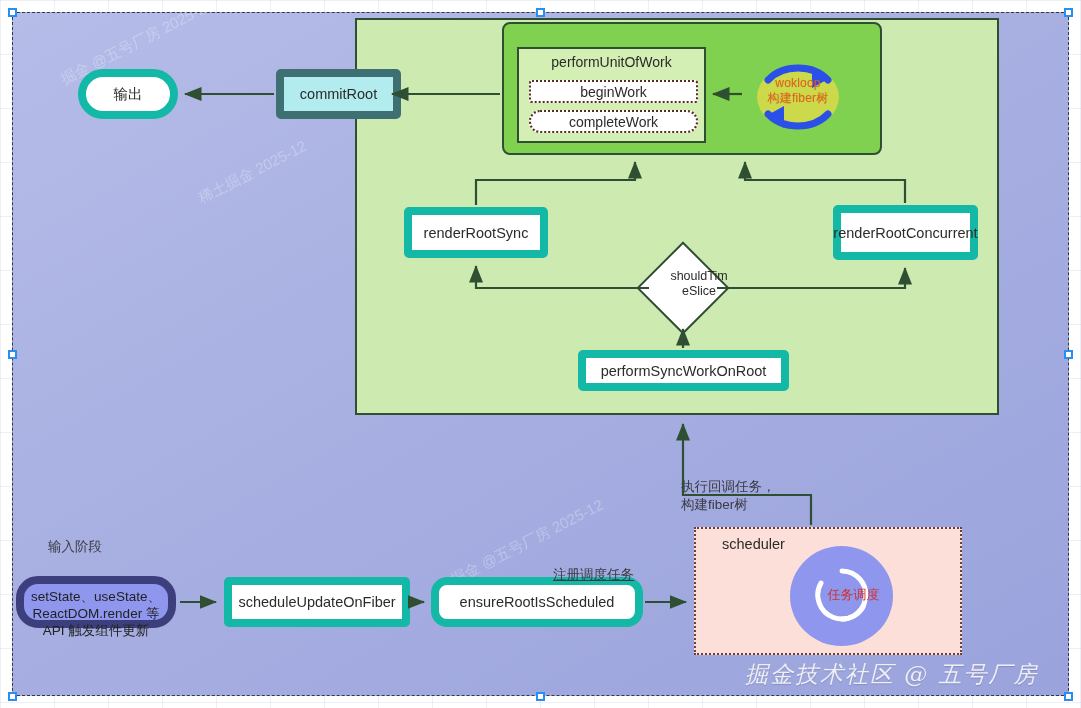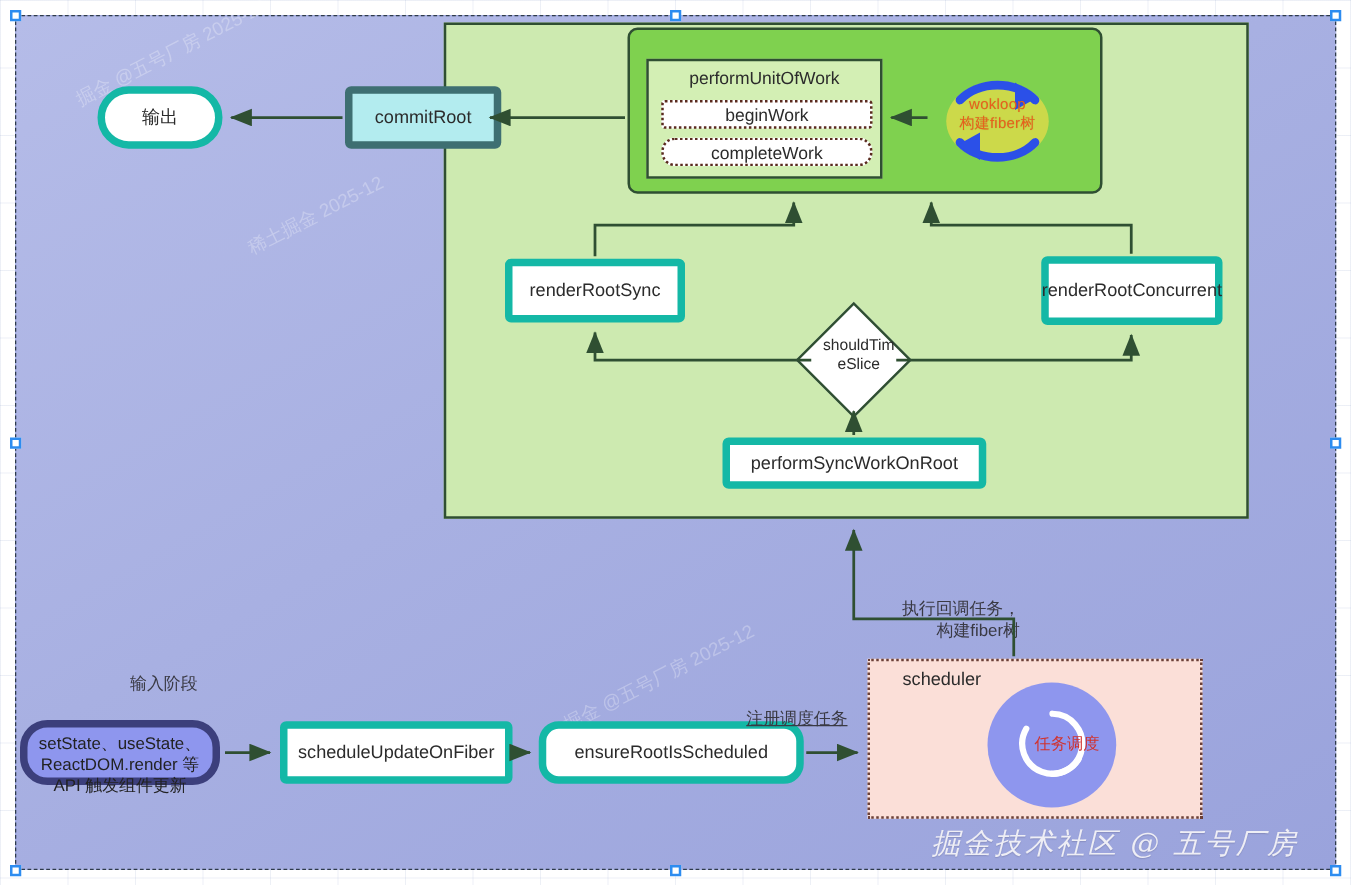--- a/index.html
+++ b/index.html
@@ -120,21 +120,21 @@
     color: #e8601c;
     line-height: 15px;
     letter-spacing: .2px;
     text-shadow: 0 0 1px rgba(0,0,0,.15);
   }
 
   
   .node {
     position: absolute;
     background: #ffffff;
-    border: 6px solid #14b8a6;
+    border: 8px solid #14b8a6;
     border-radius: 5px;
     box-sizing: border-box;
     display: flex;
     align-items: center;
     justify-content: center;
     text-align: center;
     font-size: 14.5px;
     color: #2b2b2b;
     padding: 0 6px;
     line-height: 18px;
@@ -165,21 +165,21 @@
     position: absolute;
     left: 17px; top: 12px;
     width: 66px; height: 66px;
     background: #ffffff;
     border: 2px solid #2f4f32;
     transform: rotate(45deg);
     box-sizing: border-box;
   }
   .diamond-label {
     position: absolute;
-    left: 4px; top: 26px;
+    left: 16px; top: 26px;
     width: 100%;
     text-align: center;
     font-size: 12.5px;
     color: #2b2b2b;
     line-height: 15px;
   }
 
   
   .scheduler-panel {
     position: absolute;
@@ -217,21 +217,21 @@
     z-index: 5;
     margin-left: 12px;
   }
 
   
   .plain-label {
     position: absolute;
     font-size: 13.5px;
     color: #3a3a44;
     line-height: 18px;
-    text-align: right;
+    text-align: left;
   }
 
   
   .watermark {
     position: absolute;
     left: 744px; top: 658px;
     font-size: 23px;
     color: #f3f2f7;
     letter-spacing: 2px;
     font-family: "DejaVu Serif", serif;

